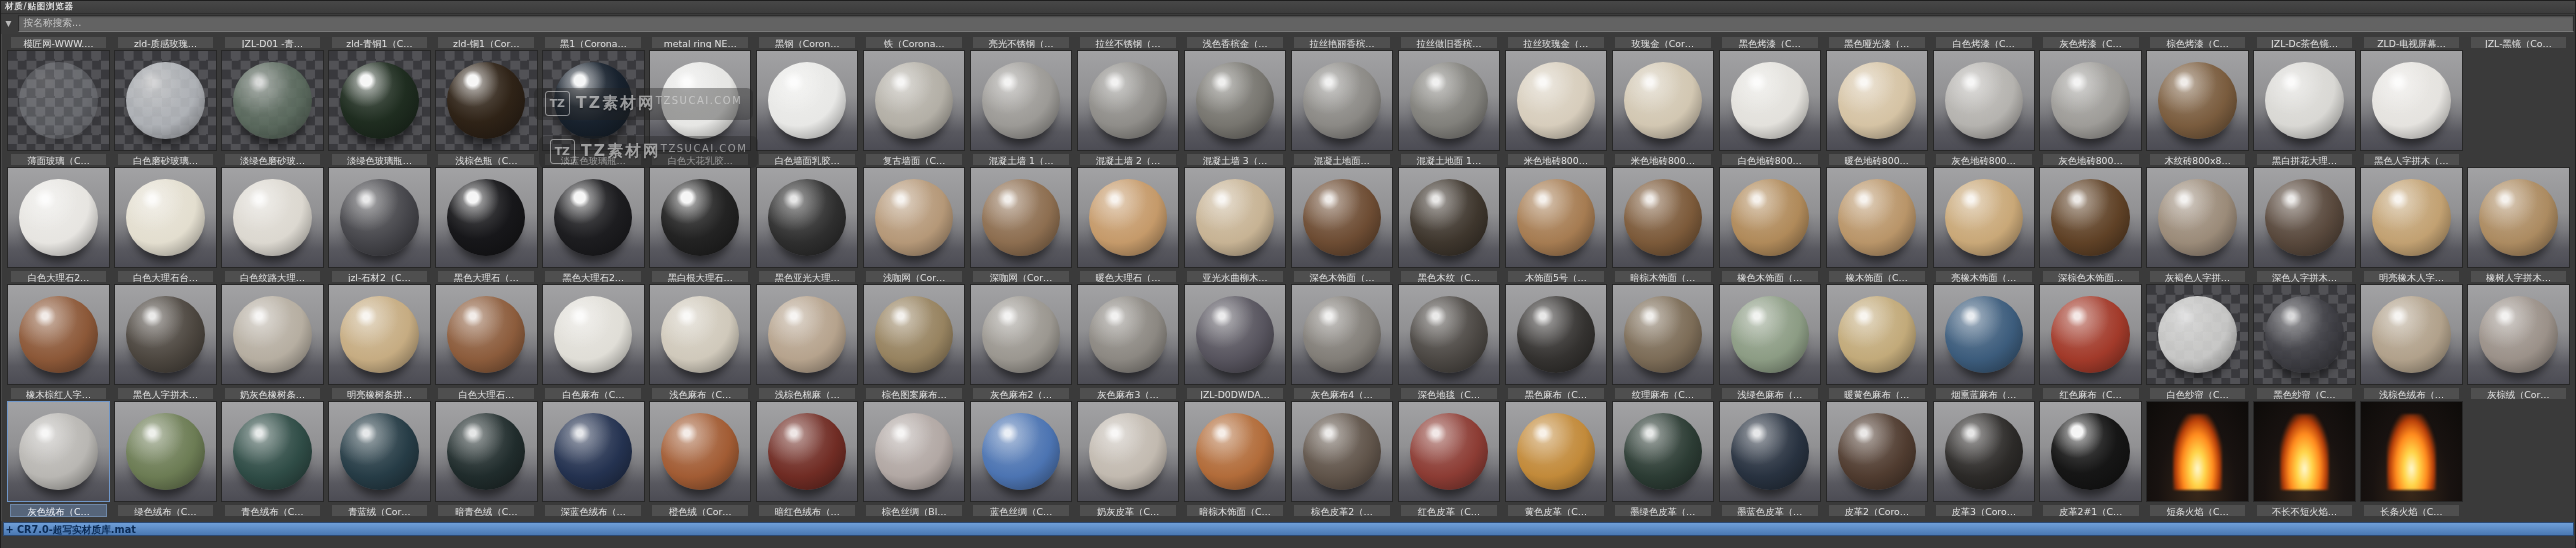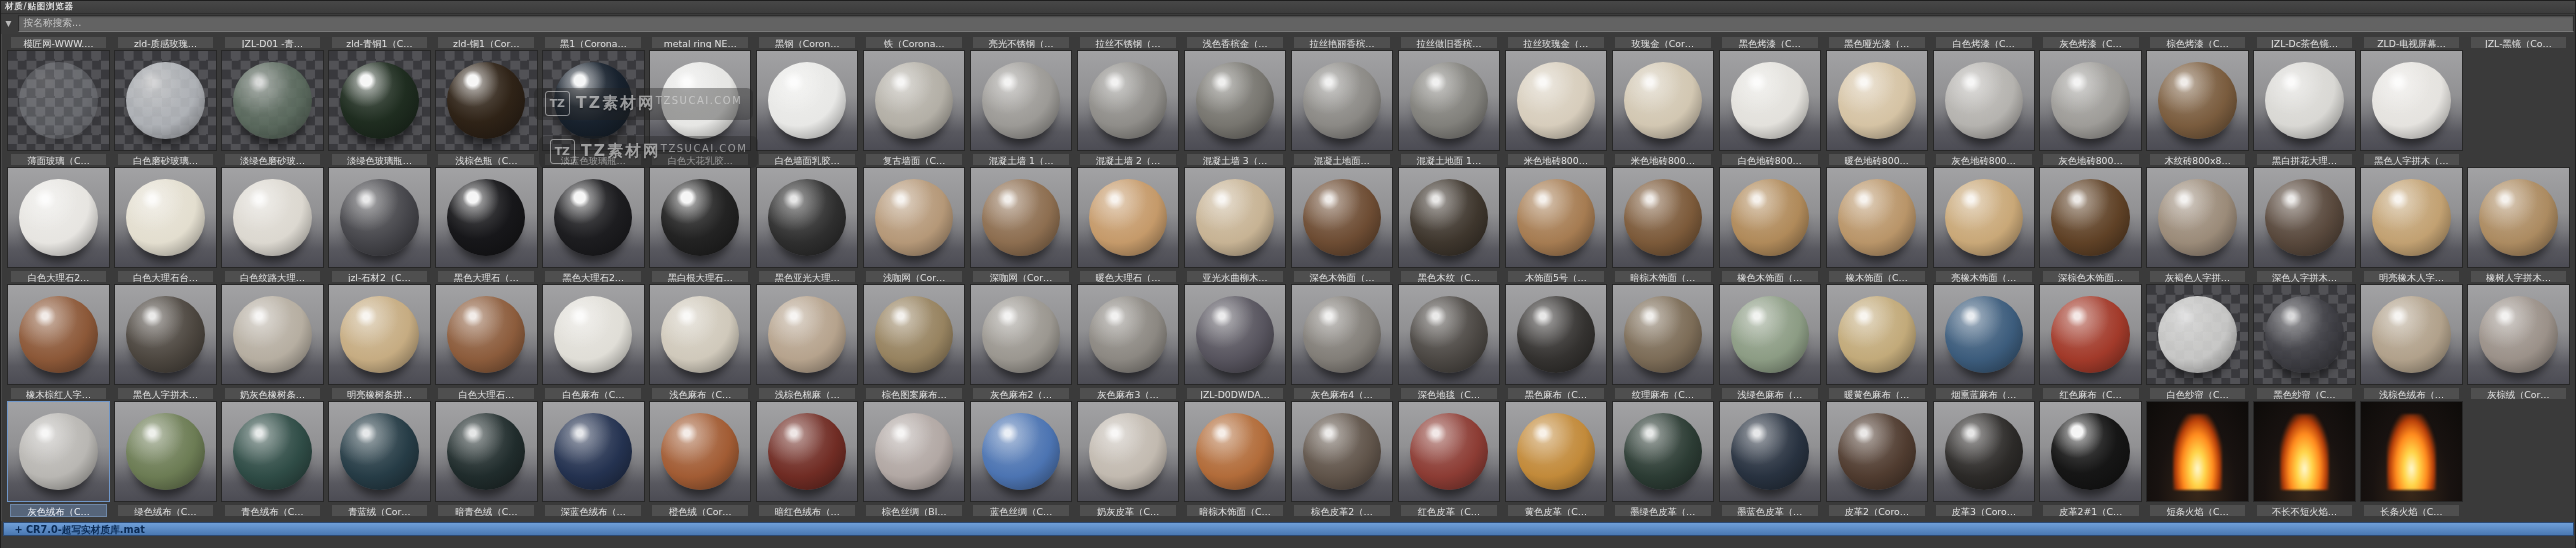--- a/index.html
+++ b/index.html
@@ -23,21 +23,21 @@
     box-shadow:0 12.4px 9.3px -6.2px rgba(0,0,0,.55);}
   .sphere.gl{background:radial-gradient(circle at 33% 24%,rgba(255,255,255,.95) 0 7%,rgba(255,255,255,.4) 13%,rgba(255,255,255,0) 34%),
                radial-gradient(circle at 38% 32%,var(--lite) 0%,var(--base) 50%,var(--dark) 96%);}
   .flame{position:absolute;left:26%;top:12%;width:48%;height:76%;
     background:radial-gradient(ellipse at 50% 72%,#fff8cf 0%,#ffd54a 22%,#ff8a1e 45%,#b8400a 63%,rgba(60,20,5,0) 78%);
     filter:blur(0.8px);}
   .tile-label{height:13px;line-height:13px;margin:1.5px 2.3px 0 2.3px;background:#4f4f4f;border:0.8px solid #3a3a3a;color:#e0e0e0;font-size:9.3px;text-align:center;white-space:nowrap;overflow:hidden;box-sizing:border-box;}
   .row.labels-only .tile-label{margin-top:0;}
   .tile.selected .icon{outline:1.5px solid #6f96c8;outline-offset:-1.5px;}
   .tile.selected .tile-label{background:#56657a;border-color:#6f88a8;color:#eef2f8;}
-  .librarybar{height:14px;line-height:14px;margin:1.5px 1.5px 0 1.5px;background:linear-gradient(#6f9fd8,#4a78b2);color:#0b2b55;font-size:9.7px;font-weight:bold;padding-left:11px;border:0.8px solid #2c4a74;box-sizing:border-box;}
+  .librarybar{height:14px;line-height:14px;margin:1.5px 1.5px 0 1.5px;background:linear-gradient(#6f9fd8,#4a78b2);color:#0b2b55;font-size:9.7px;font-weight:bold;padding-left:2px;border:0.8px solid #2c4a74;box-sizing:border-box;}
   .bottomfiller{flex:1;background:#3a3a3a;}
   .watermark{position:absolute;display:flex;align-items:center;gap:6.2px;background:rgba(35,35,35,.38);border-radius:6.2px;padding:3.9px 10.8px;pointer-events:none;}
   .wm-cube{width:23px;height:23px;border:1.5px solid rgba(230,230,230,.55);border-radius:3.1px;color:rgba(235,235,235,.6);font-size:10.8px;font-weight:bold;display:flex;align-items:center;justify-content:center;}
   .wm-text{display:flex;flex-direction:row;line-height:1.1;justify-content:center;}
   .wm-title{font-size:15.5px;font-weight:bold;color:rgba(238,238,238,.62);letter-spacing:2.3px;text-shadow:0 0.8px 1.5px rgba(0,0,0,.4);}
   .wm-sub{font-size:10px;color:rgba(230,230,230,.55);letter-spacing:1.5px;}
   #wm0{left:532px;top:54px;}
   #wm1{left:537px;top:102px;}
 </style>
 </head>

